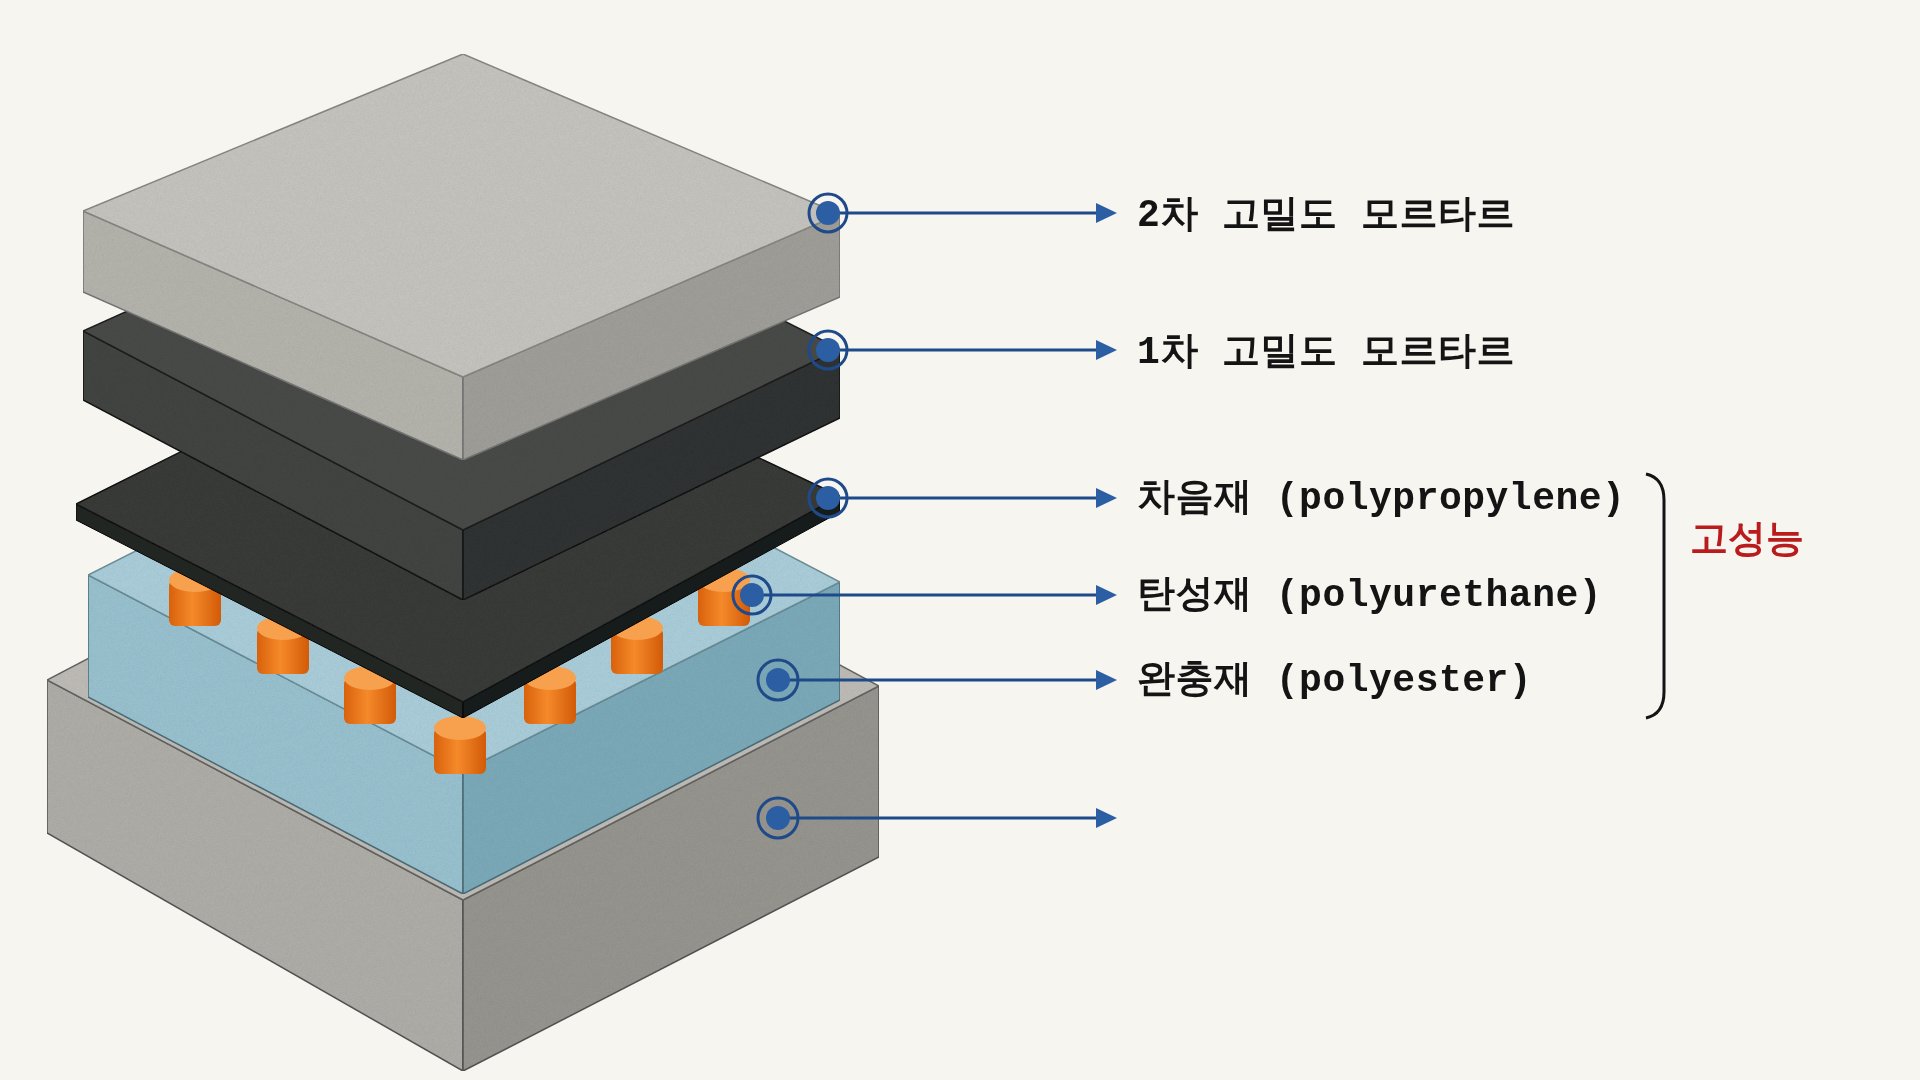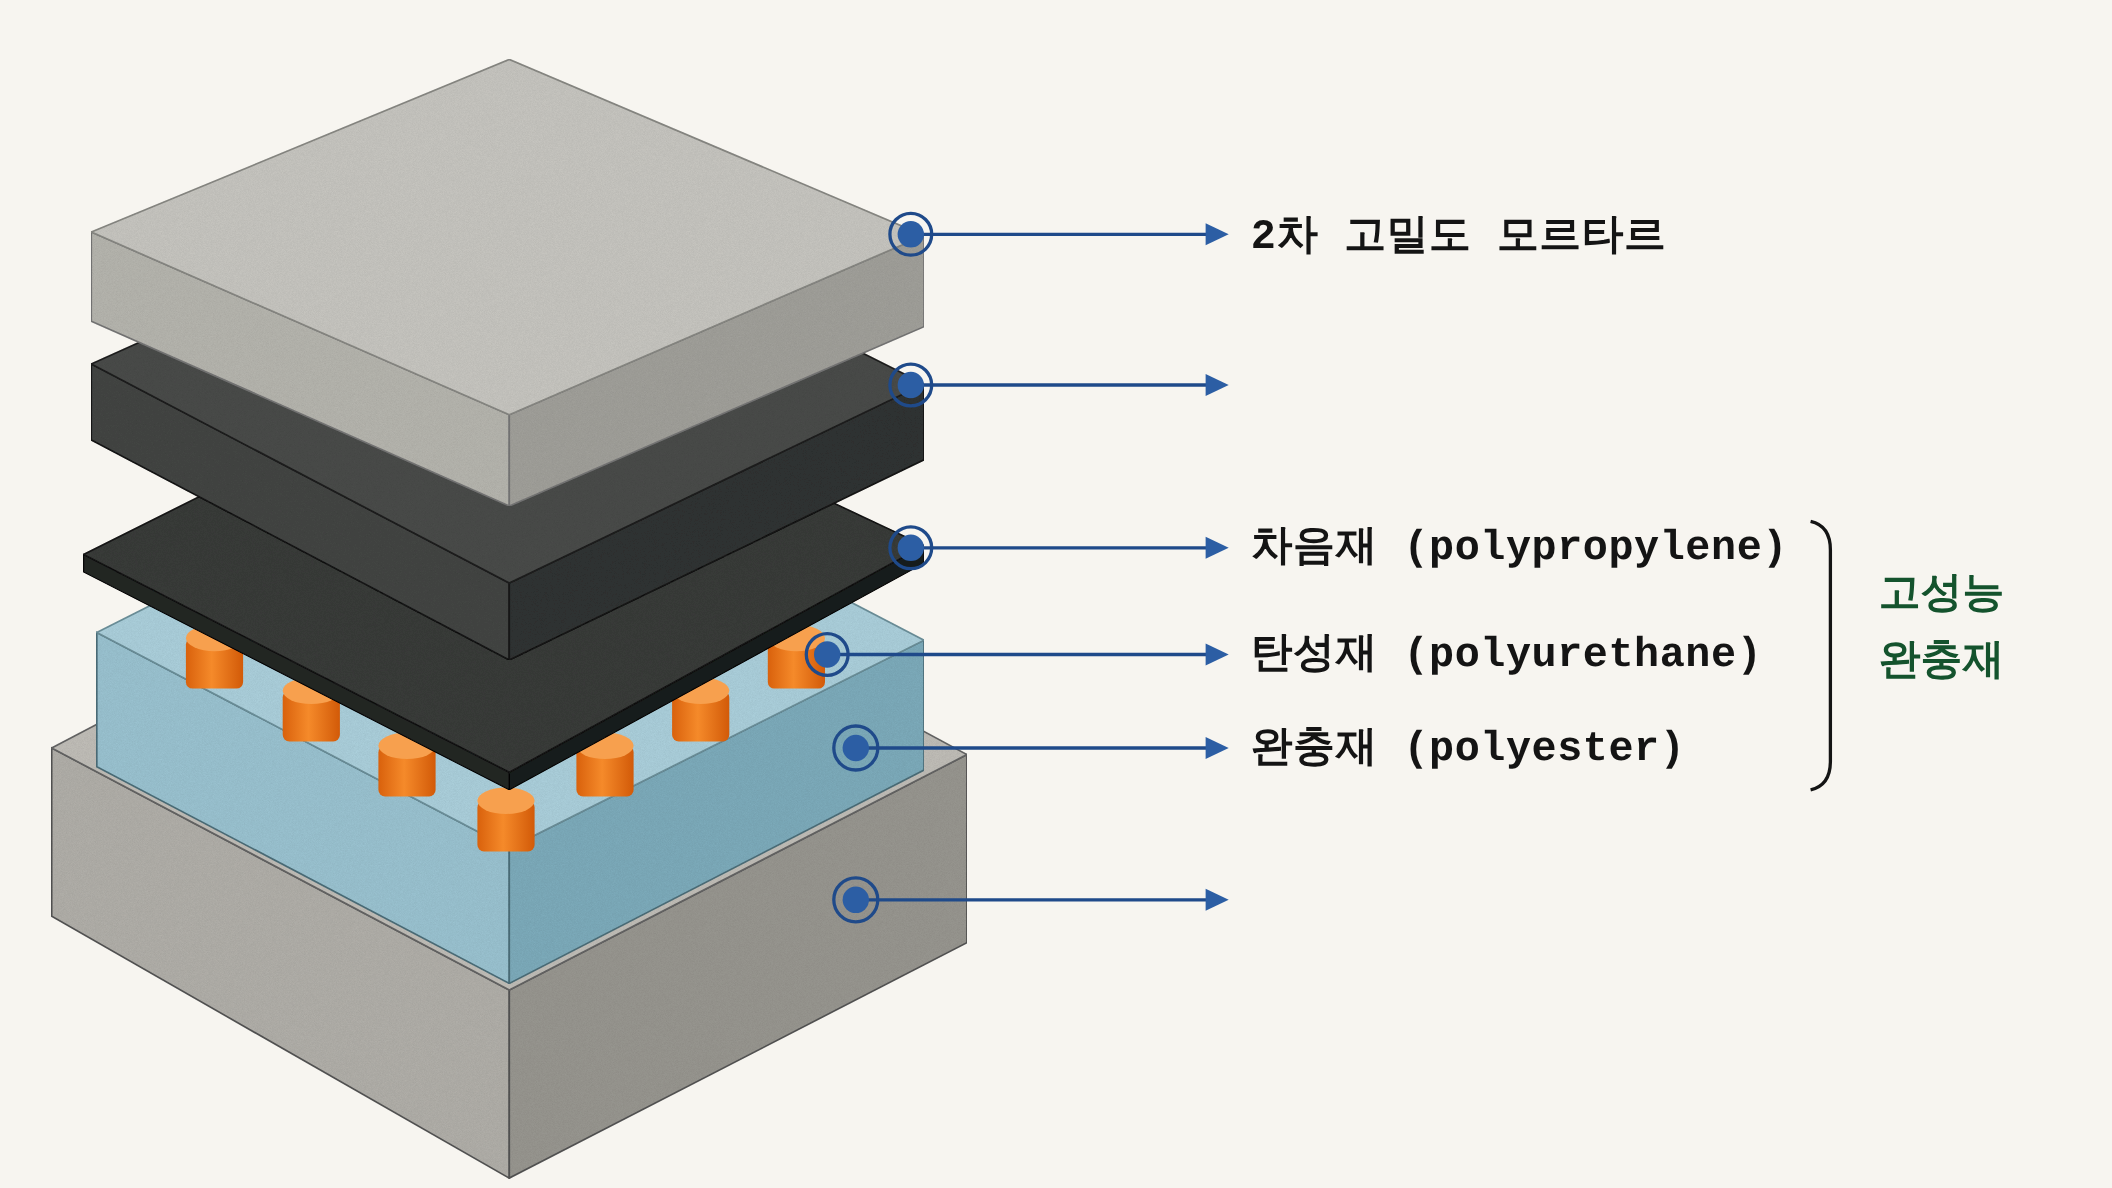--- a/index.html
+++ b/index.html
@@ -1,22 +1,22 @@
 <!DOCTYPE html>
 <html><head>
 <meta charset="utf-8">
 <style>
   html, body { margin:0; padding:0; }
   body { width:1920px; height:1080px; background:#f7f5f0; overflow:hidden; position:relative;
          font-family:"DejaVu Sans","Liberation Sans",sans-serif; }
   #stage { position:absolute; left:0; top:0; width:1920px; height:1080px; }
   .label { position:absolute; left:1137px; font-size:38px; font-weight:bold; color:#141414;
            white-space:nowrap; transform:translateY(-50%); letter-spacing:0.5px;font-family:Liberation Mono, monospace; }
-  .group-label { position:absolute; left:1690px; width:150px; top:520px; text-align:center;
-                 font-size:38px; font-weight:bold; color:#14532d; line-height:61px; }
+  .group-label { position:absolute; left:1690px; width:150px; top:520px; text-align:left;
+                 font-size:38px; font-weight:bold; color:#b91c1c; line-height:61px; }
   .group-label span { display:block; }
 </style>
 </head>
 <body>
 
 <div id="stage">
   <svg width="1920" height="1080" viewBox="0 0 1920 1080">
     <defs>
       <filter id="grain" x="0" y="0" width="100%" height="100%">
         <feTurbulence type="fractalNoise" baseFrequency="1.6" numOctaves="2" seed="3" result="n"></feTurbulence>
@@ -129,21 +129,21 @@
       <line x1="778" y1="818" x2="1100" y2="818" stroke="#1f4a8a" stroke-width="3"></line>
       <polygon points="1096,808 1117,818 1096,828" fill="#2c5ea4"></polygon>
       <circle cx="778" cy="818" r="20" fill="none" stroke="#1f4a8a" stroke-width="3"></circle>
       <circle cx="778" cy="818" r="12" fill="#2c5ea4"></circle>
     </g>
 
     <path d="M1646,474 Q1664,478 1664,500 L1664,692 Q1664,714 1646,718" fill="none" stroke="#141414" stroke-width="3"></path>
   </svg>
 
   <div class="label" style="top:213px">2차 고밀도 모르타르</div>
+  <div class="label" style="top:350px">1차 고밀도 모르타르</div>
   <div class="label" style="top:496px">차음재 (polypropylene)</div>
   <div class="label" style="top:678px">완충재 (polyester)</div>
   <div class="label" style="top:593px">탄성재 (polyurethane)</div>
 
   <div class="group-label" style="top:508px">
     <span>고성능</span>
-    <span>완충재</span>
   </div>
 </div>
 
 </body></html>

